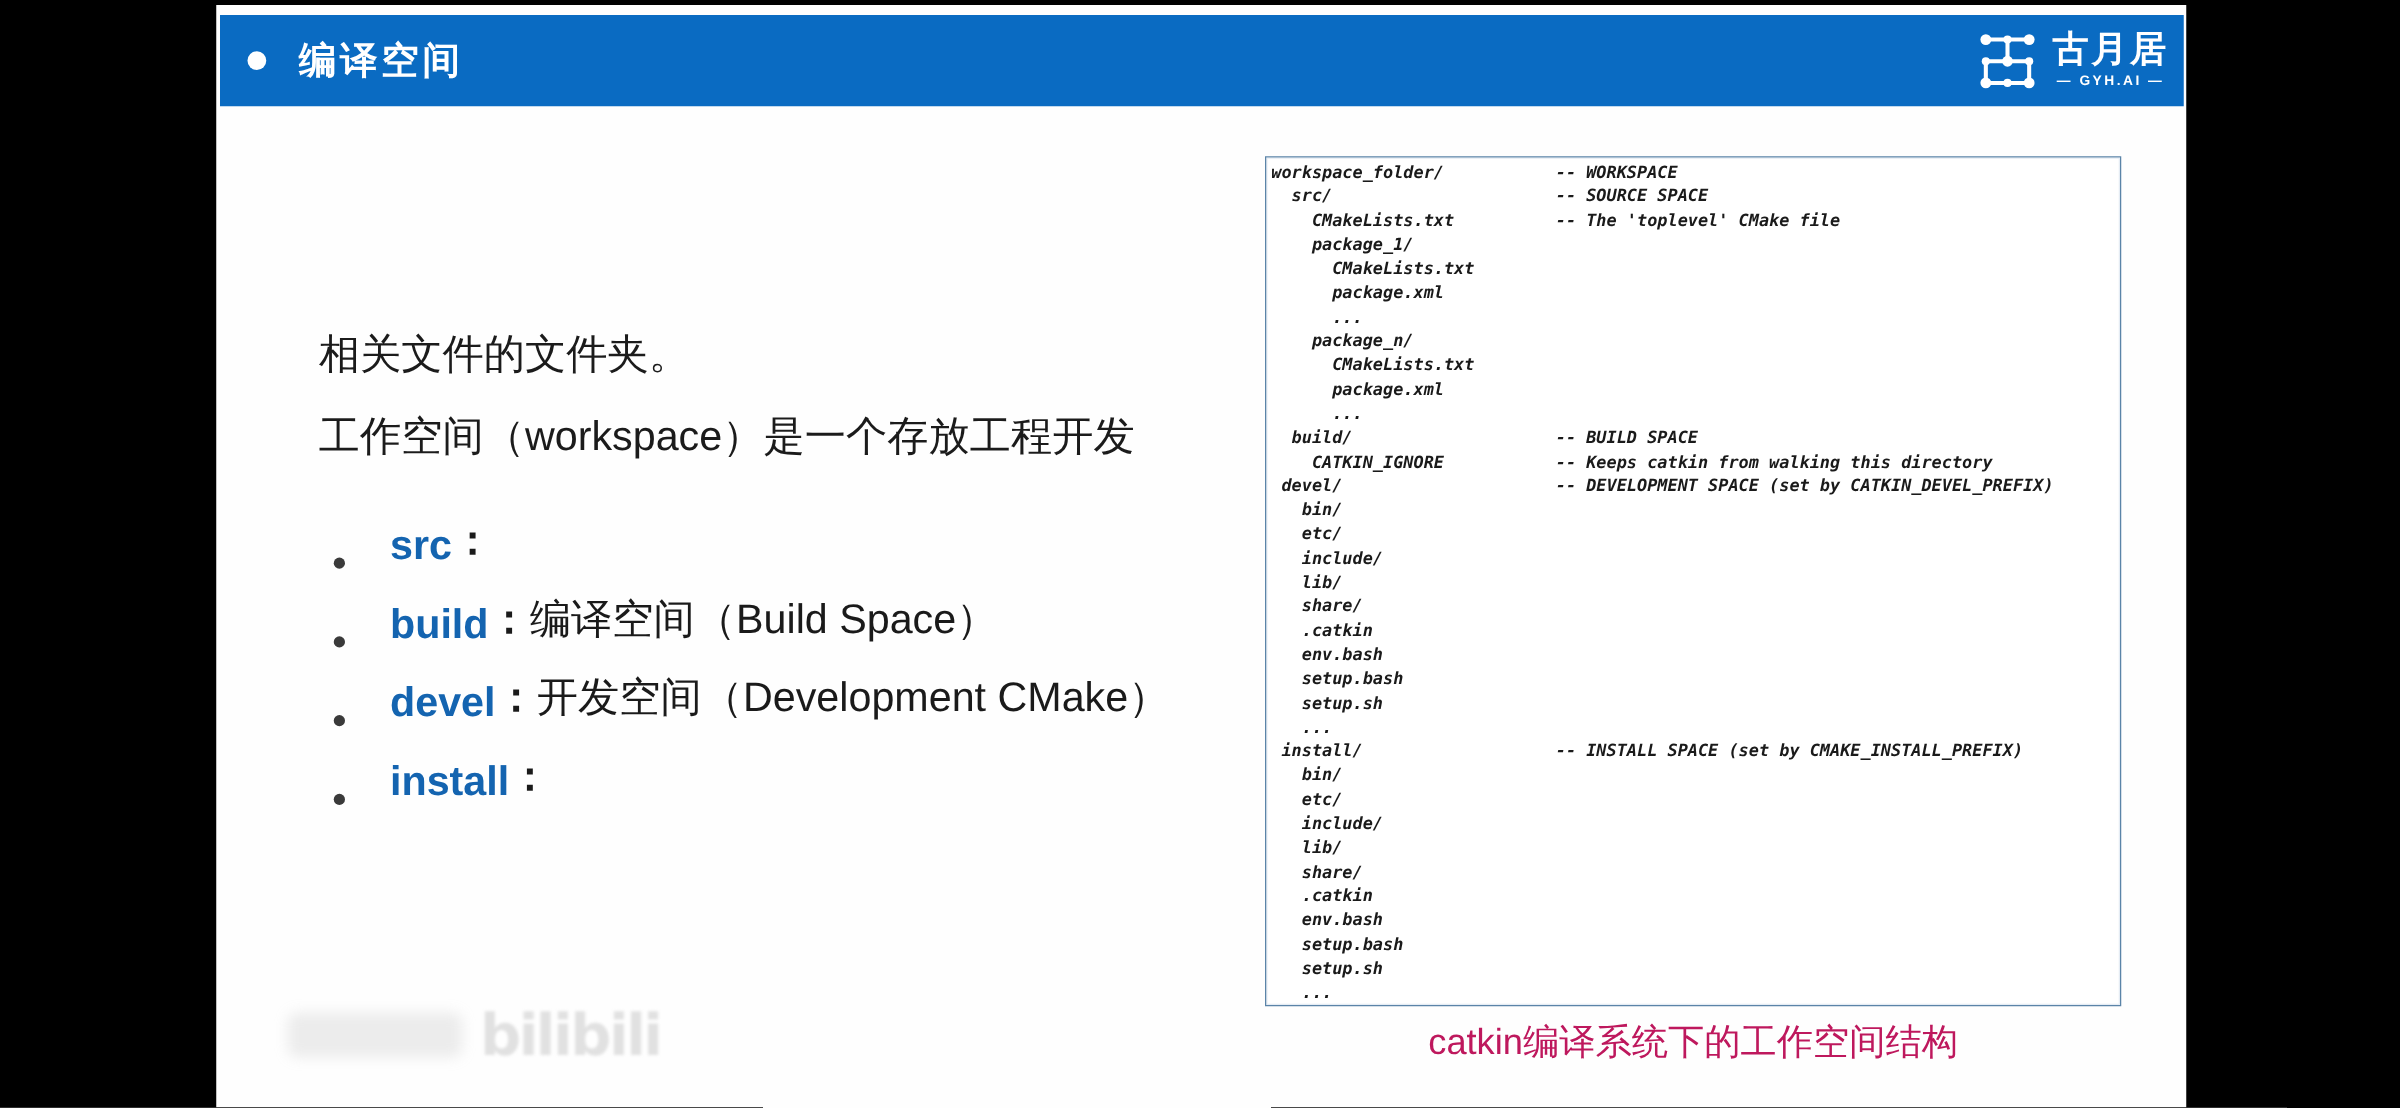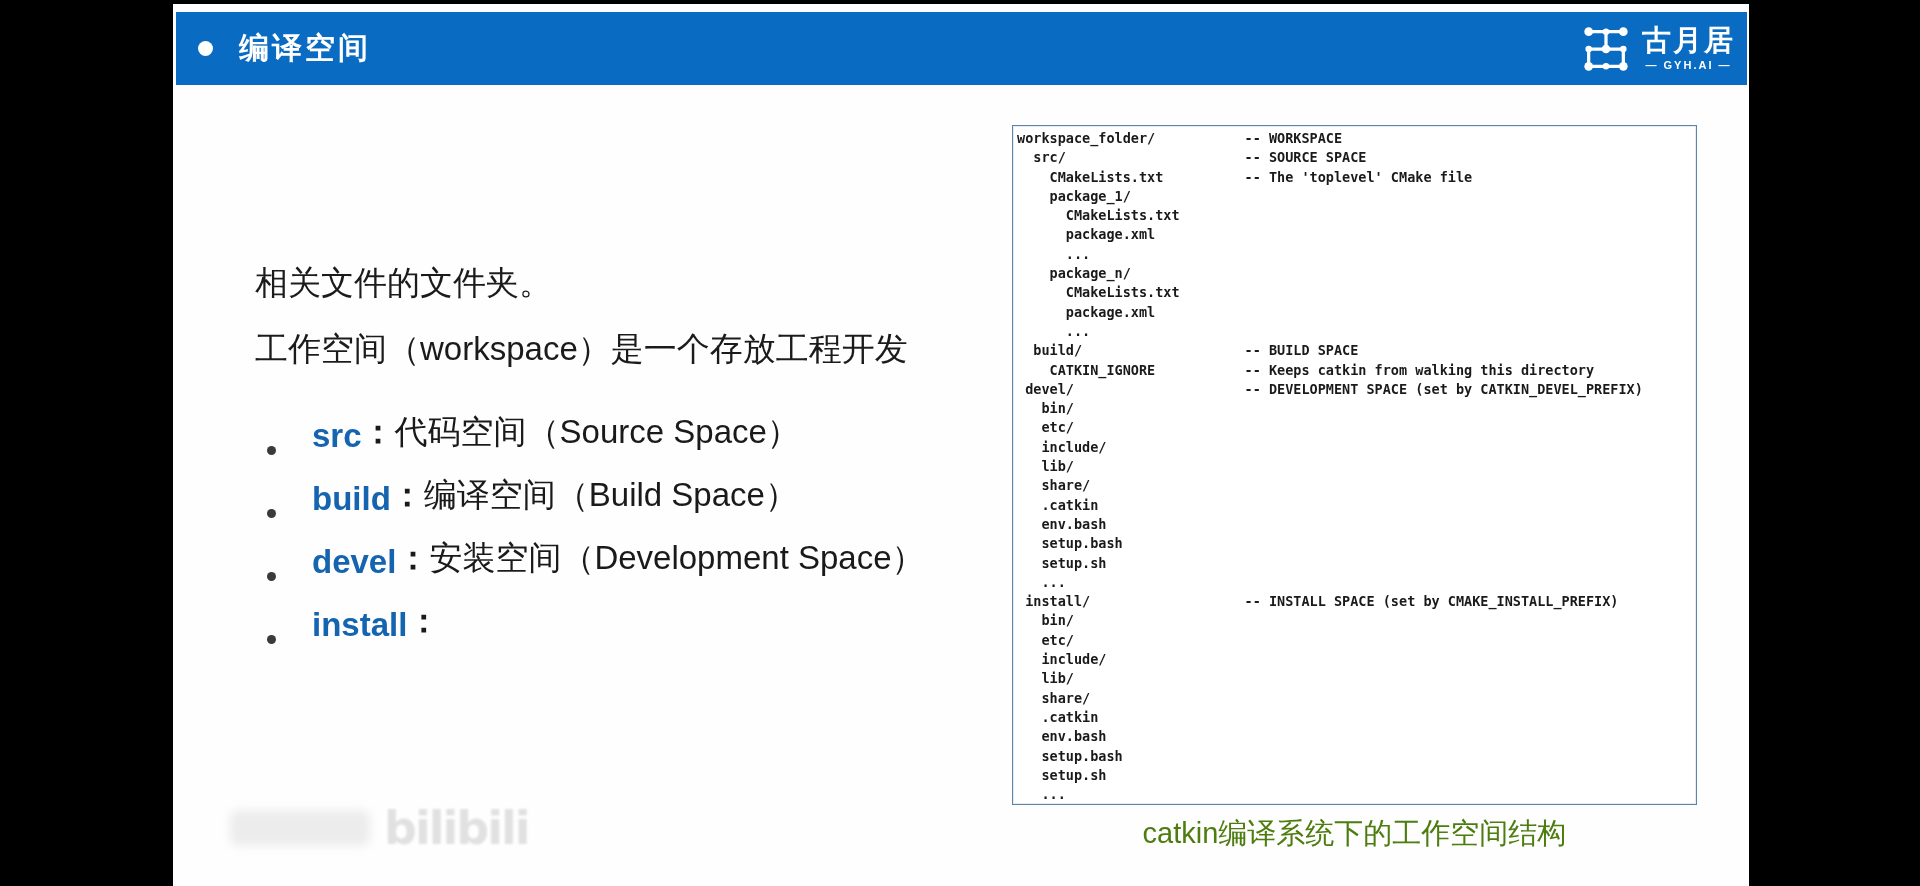--- a/index.html
+++ b/index.html
@@ -29,26 +29,26 @@
   .bullets{position:absolute;left:82px;top:388px;margin:0;padding:0;list-style:none;}
   .bullets li{height:63px;display:flex;align-items:flex-end;font-size:33px;color:var(--body-text);}
   .li-dot{width:9px;height:9px;border-radius:50%;background:#3a3a3a;margin-left:12px;flex:none;}
   .kw{color:var(--keyword-blue);font-weight:700;margin-left:36px;}
   .li-colon{font-weight:700;color:#1a1a1a;}
   .li-txt{color:#1a1a1a;}
 
   
   .code-panel{position:absolute;left:839px;top:121px;width:685px;height:680px;background:#fff;
               border:1px solid var(--panel-border);
-              box-shadow:inset 0 0 0 1px rgba(150,180,210,.25);box-sizing:border-box;}
+              box-shadow:inset 0 0 0 1px rgba(150,180,210,.25);box-sizing:border-box;font-style:italic;}
   .code-panel pre{margin:0;padding:3px 0 0 4px;font-family:"DejaVu Sans Mono",monospace;
                   font-size:13.5px;line-height:19.3px;font-weight:700;color:#1a1a1a;
                   white-space:pre;overflow:hidden;}
   .caption{position:absolute;left:839px;width:685px;top:810px;text-align:center;
-           font-size:29px;color:#4d7c0f;}
+           font-size:29px;color:#be185d;}
 
   
   .watermark{position:absolute;left:57px;top:797px;display:flex;align-items:center;gap:14px;}
   .wm-smudge{display:inline-block;width:140px;height:36px;border-radius:8px;
              background:rgba(175,175,175,.22);filter:blur(5px);}
   .wm-text{font-family:"DejaVu Sans",sans-serif;font-size:46px;font-weight:800;
            color:rgba(170,170,170,.34);letter-spacing:-2px;filter:blur(1.2px);}
 </style>
 </head>
 <body>
@@ -92,33 +92,32 @@
     <div class="intro">
       <div>相关文件的文件夹。</div>
       <div>工作空间（workspace）是一个存放工程开发</div>
     </div>
 
     <ul class="bullets" id="bullet-list">
         <li>
           <span class="li-dot"></span>
           <span class="kw">src</span>
           <span class="li-colon">：</span>
-          <span class="li-txt">代码空间（Source Space）</span>
         </li>
         <li>
           <span class="li-dot"></span>
           <span class="kw">build</span>
           <span class="li-colon">：</span>
           <span class="li-txt">编译空间（Build Space）</span>
         </li>
         <li>
           <span class="li-dot"></span>
           <span class="kw">devel</span>
           <span class="li-colon">：</span>
-          <span class="li-txt">安装空间（Development Space）</span>
+          <span class="li-txt">开发空间（Development CMake）</span>
         </li>
         <li>
           <span class="li-dot"></span>
           <span class="kw">install</span>
           <span class="li-colon">：</span>
         </li>
       </ul>
 
     <div class="code-panel">
       <pre id="code-pre">workspace_folder/           -- WORKSPACE

